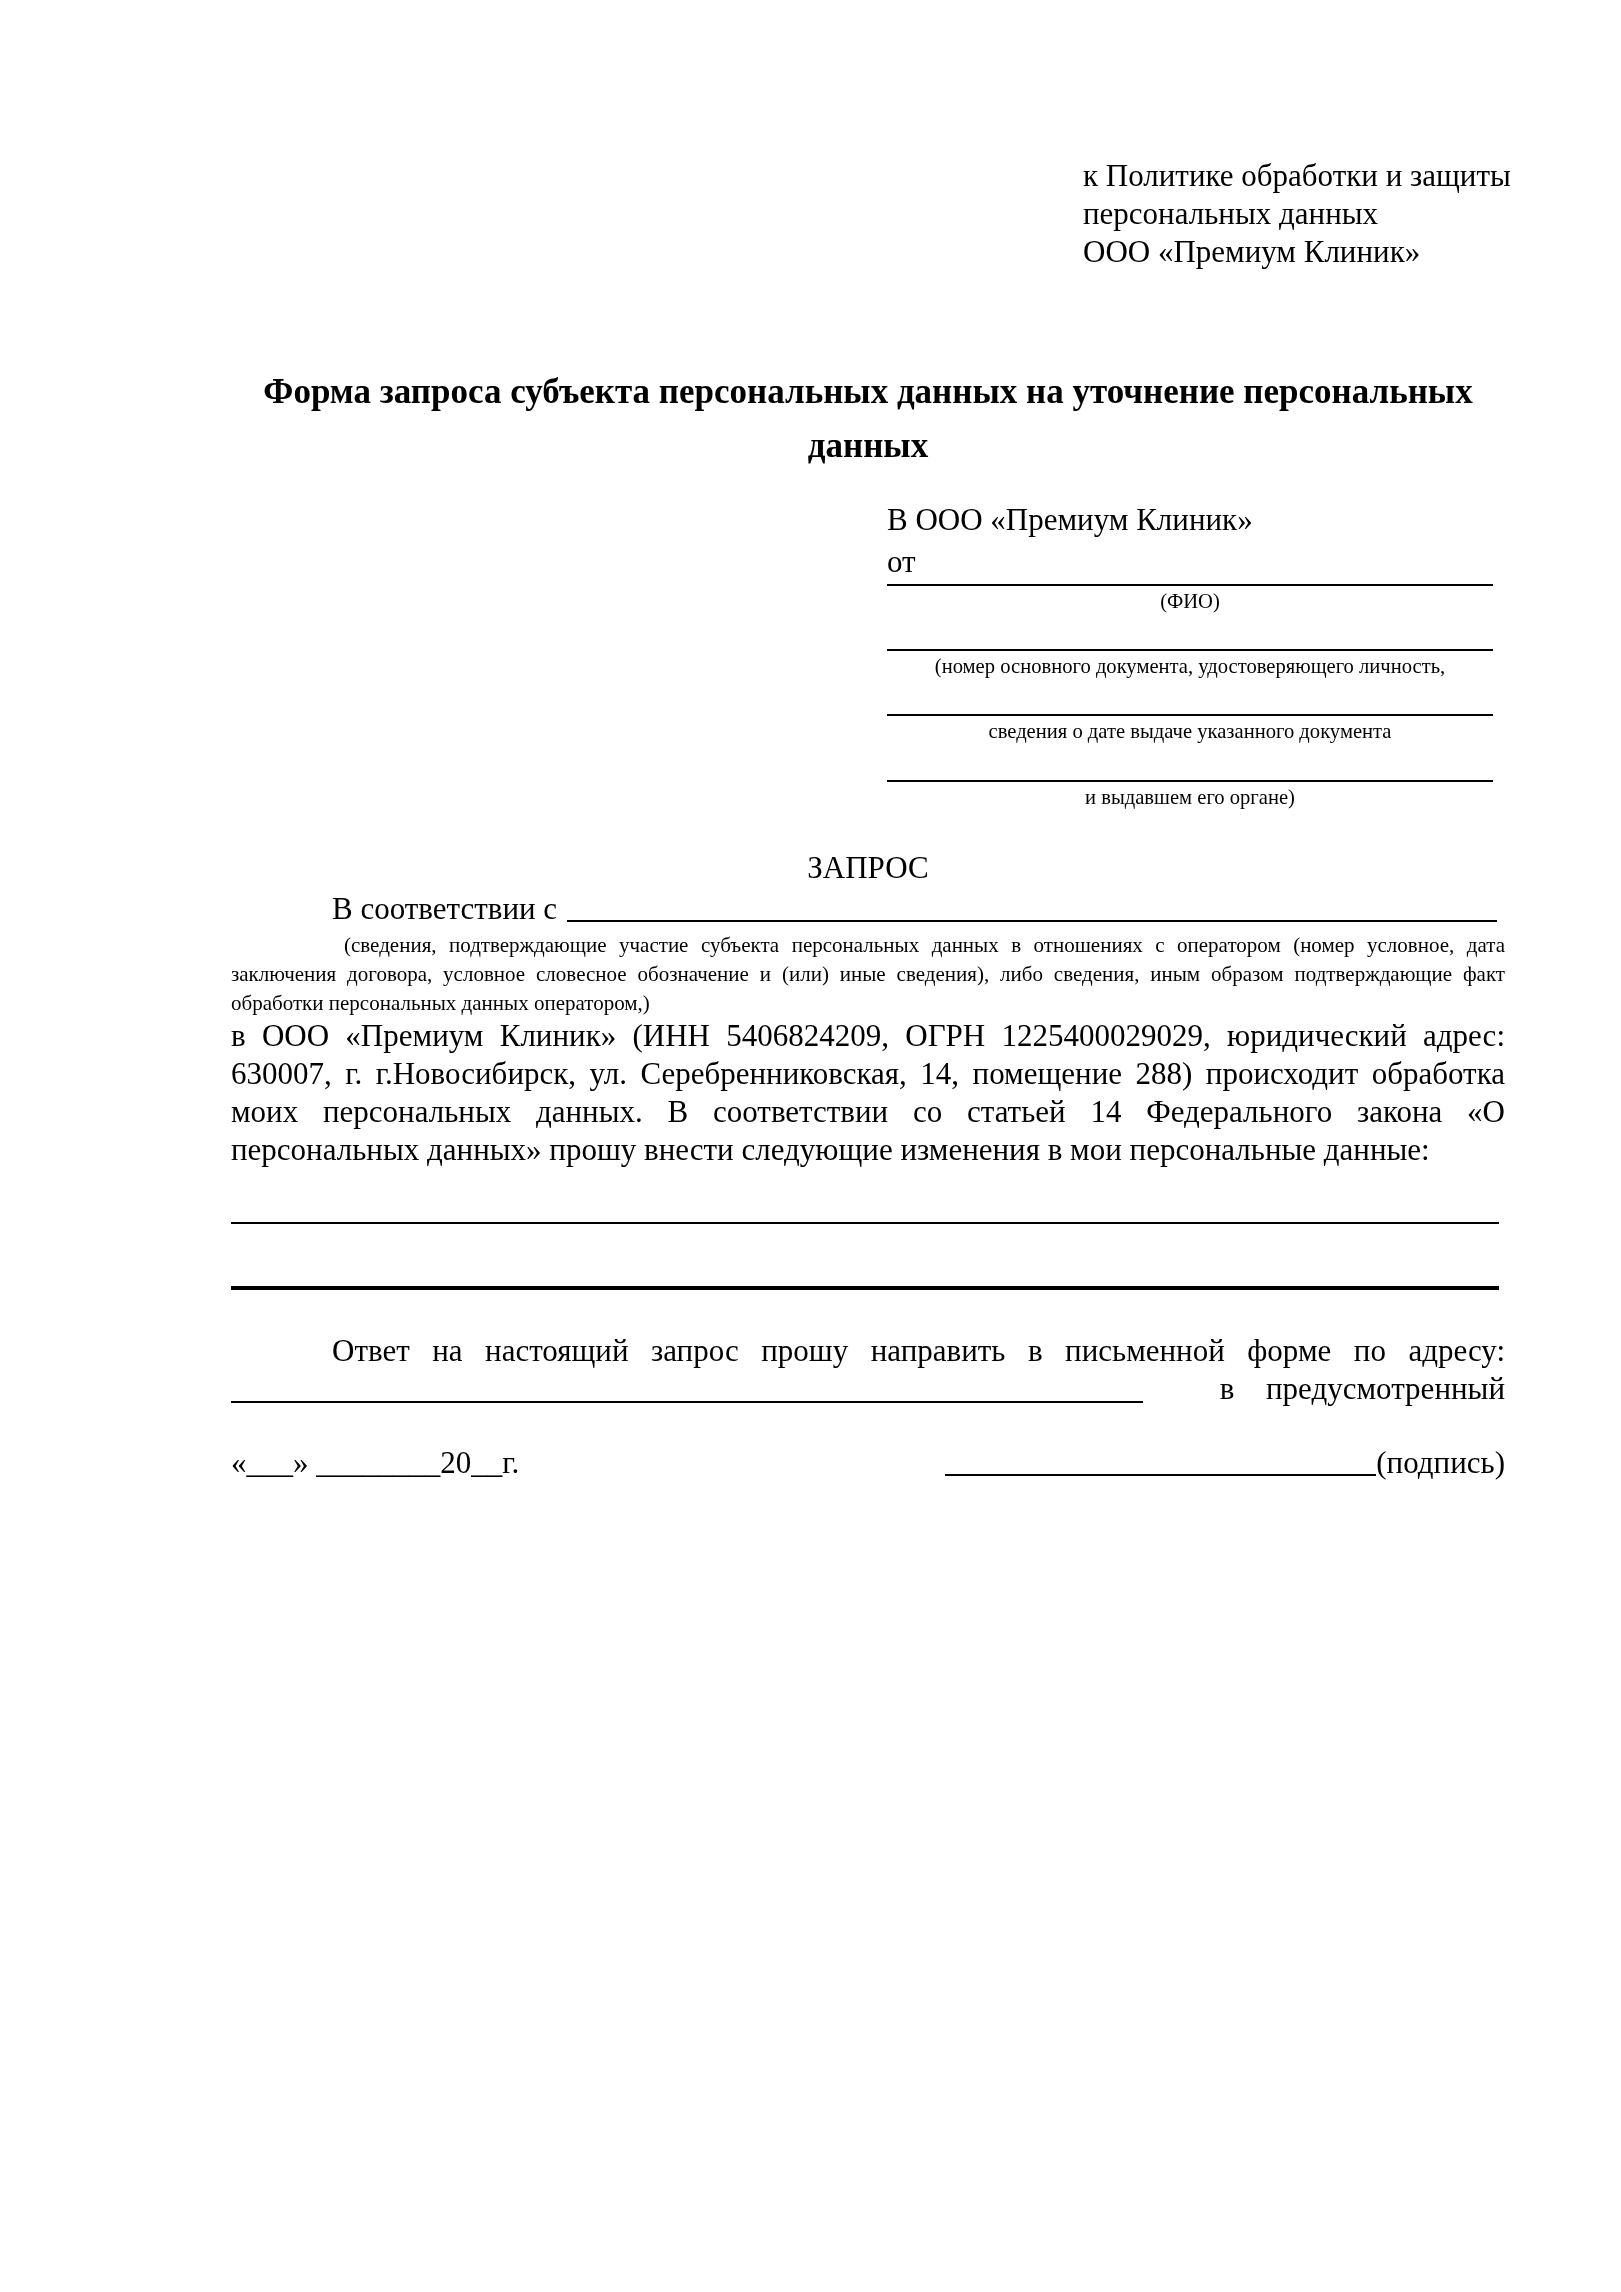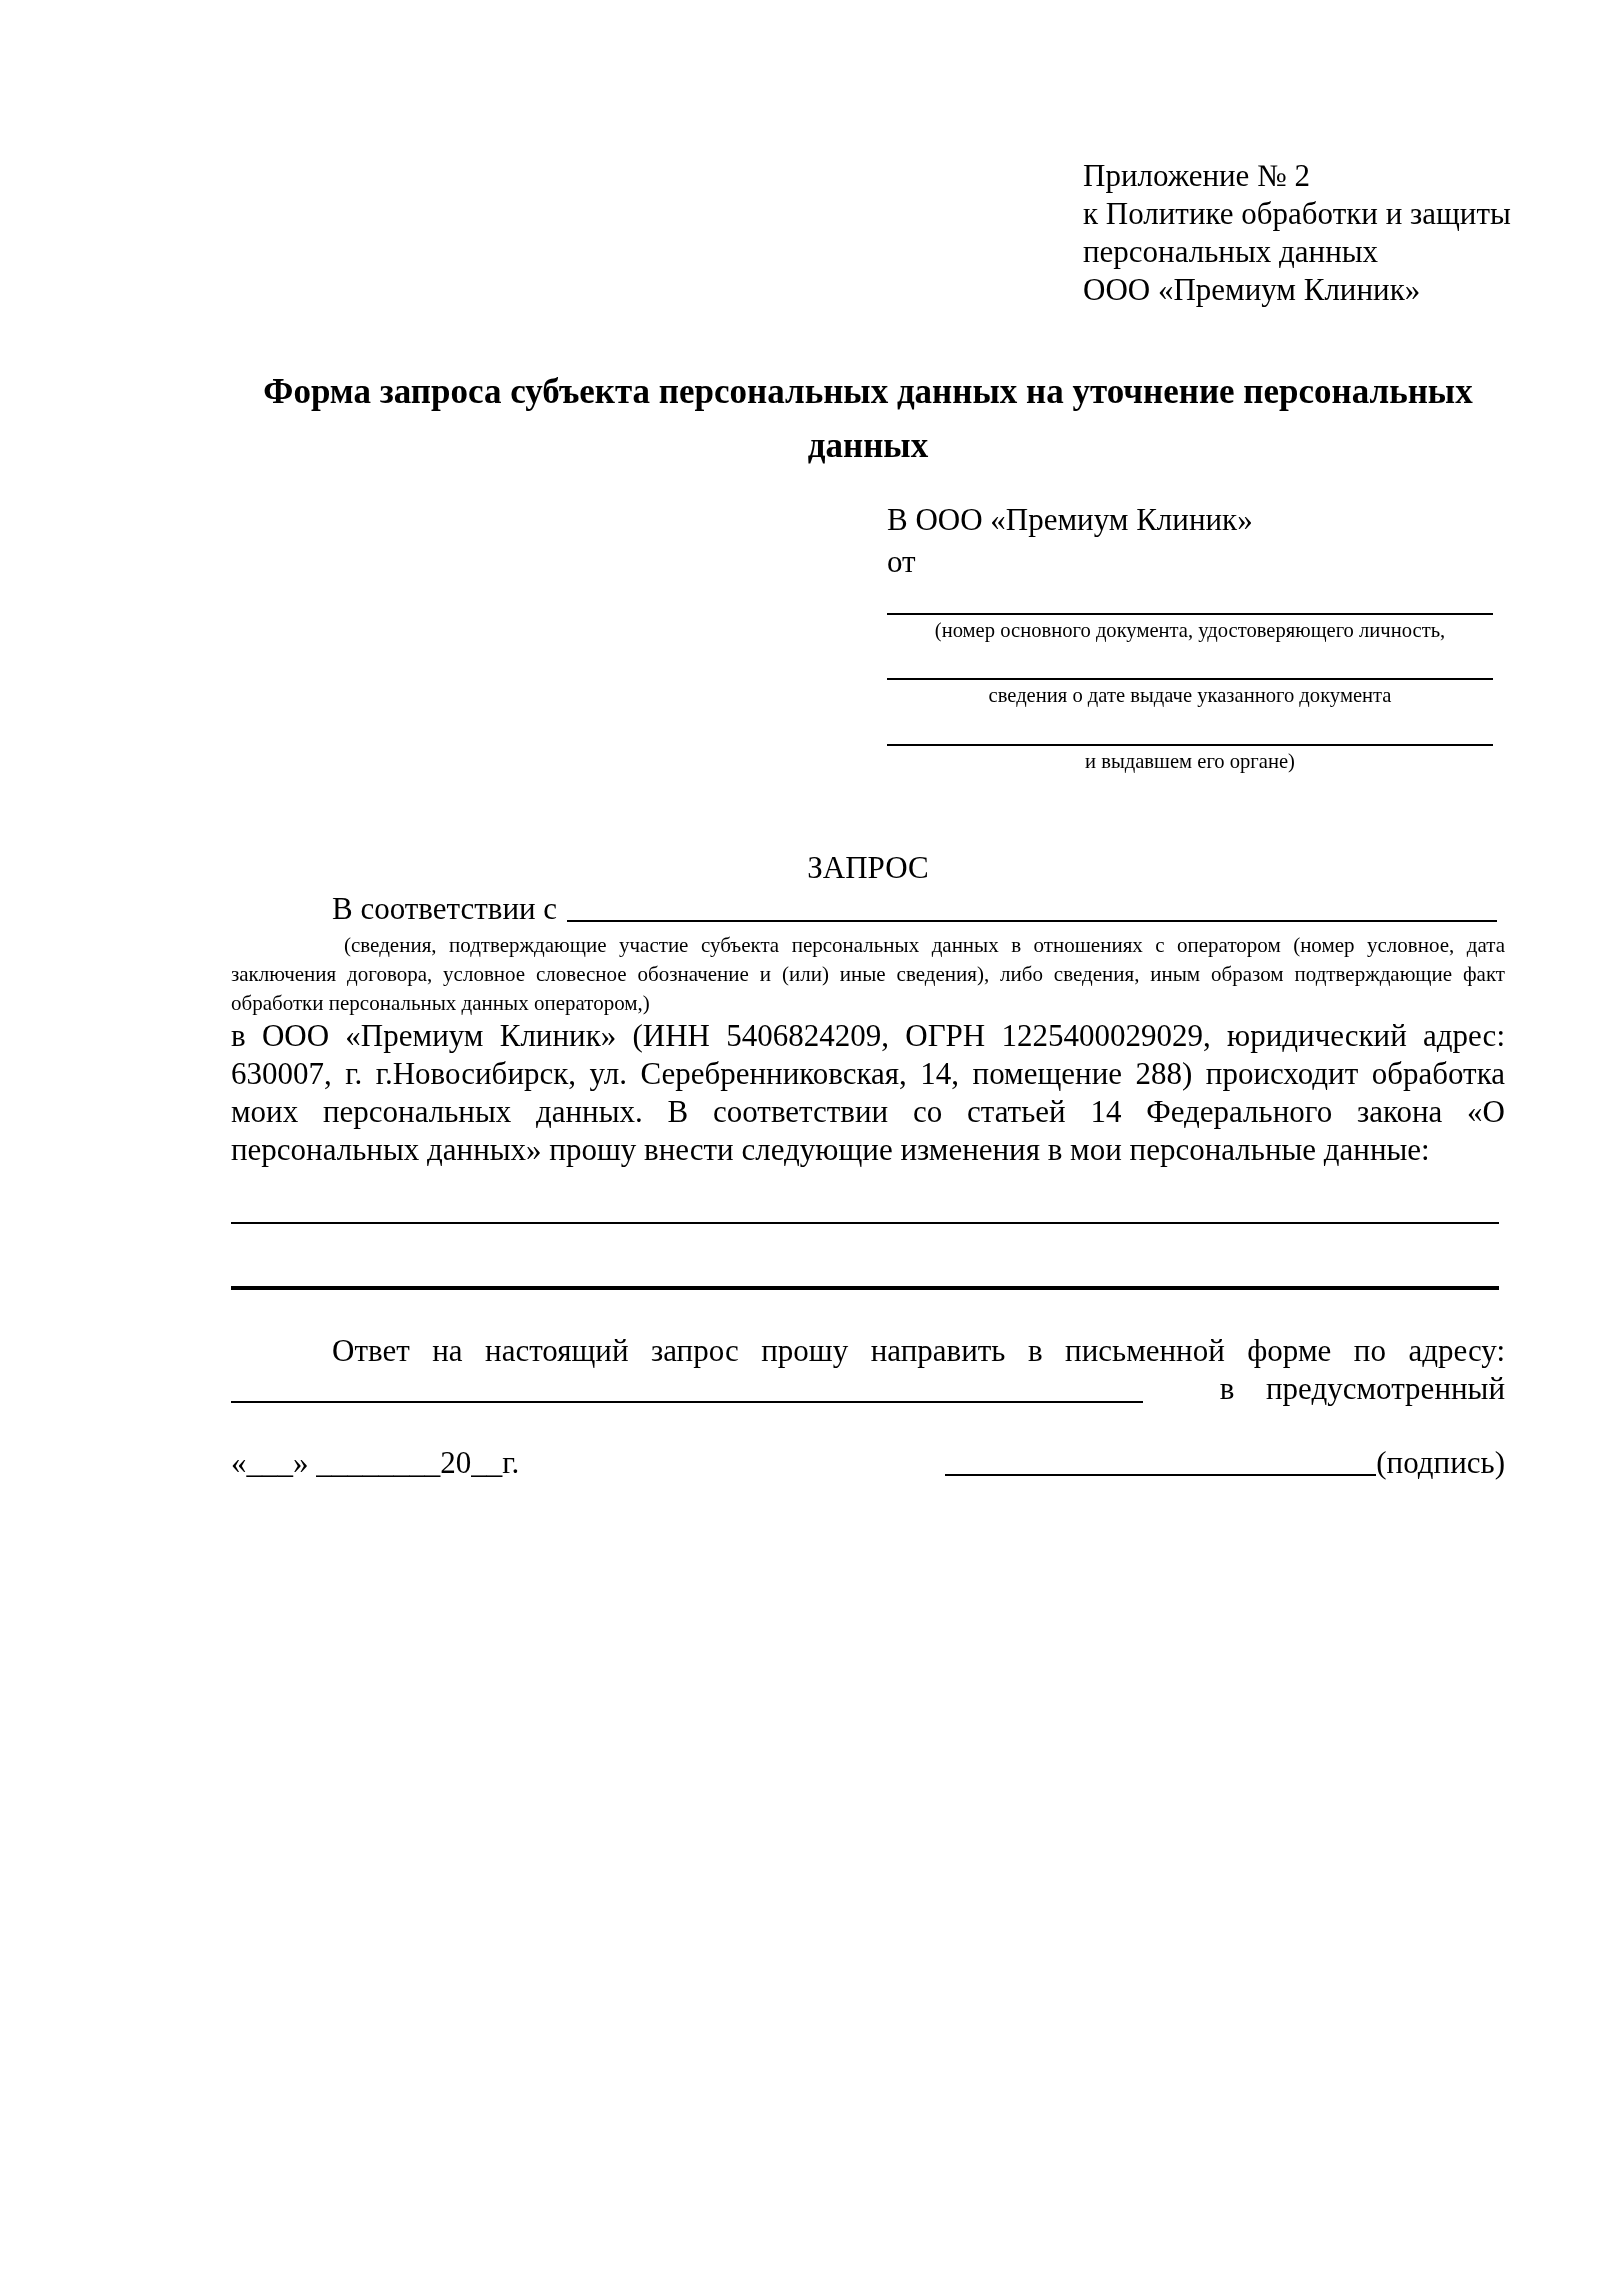--- a/index.html
+++ b/index.html
@@ -166,32 +166,35 @@
     border-bottom: 2px solid #000;
     margin-bottom: 5.9px;
   }
 </style>
 </head>
 <body>
 
 <div class="page">
 
   <div class="header-block">
-    <div>Приложение № 2</div>
     <div>к Политике обработки и защиты</div>
     <div>персональных данных</div>
     <div>ООО «Премиум Клиник»</div>
   </div>
 
   <div class="doc-title">Форма запроса субъекта персональных данных на уточнение персональных данных</div>
 
   <div class="addressee">
     <div class="addr-to">В ООО «Премиум Клиник»</div>
     <div class="addr-from">от</div>
 
+    <div class="field">
+      <div class="write-line wl-0"></div>
+      <div class="field-caption">(ФИО)</div>
+    </div>
 
     <div class="field">
       <div class="write-line wl-tall"></div>
       <div class="field-caption">(номер основного документа, удостоверяющего личность,</div>
     </div>
 
     <div class="field">
       <div class="write-line wl-tall"></div>
       <div class="field-caption">сведения о дате выдаче указанного документа</div>
     </div>

